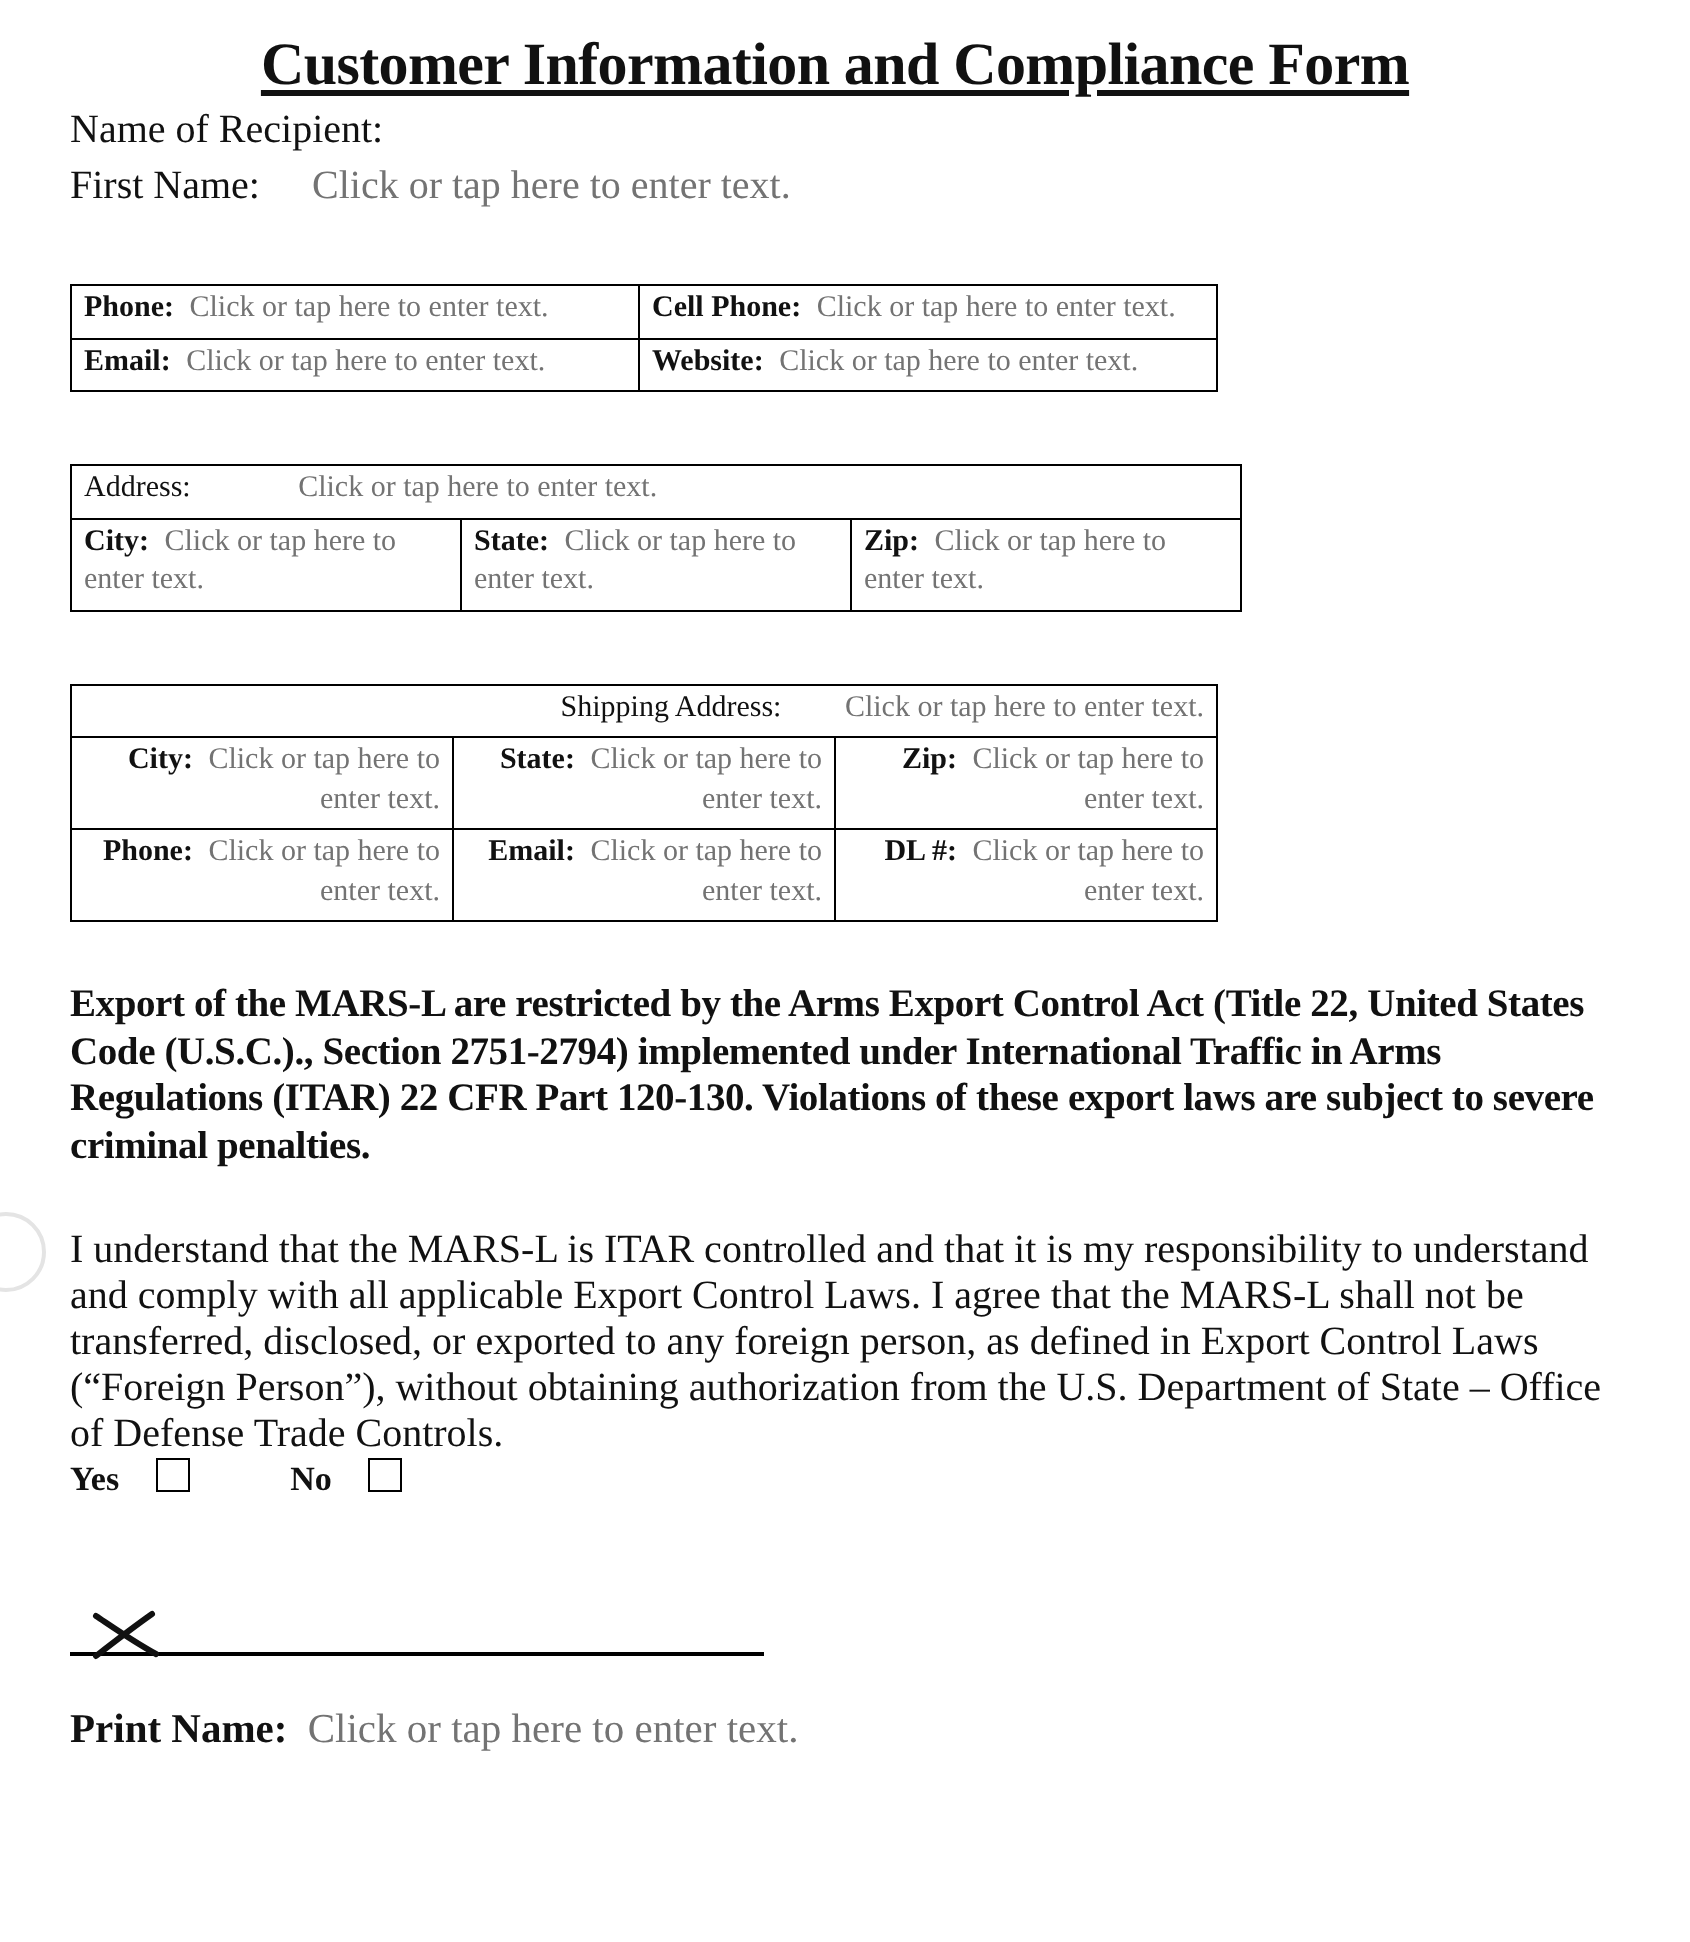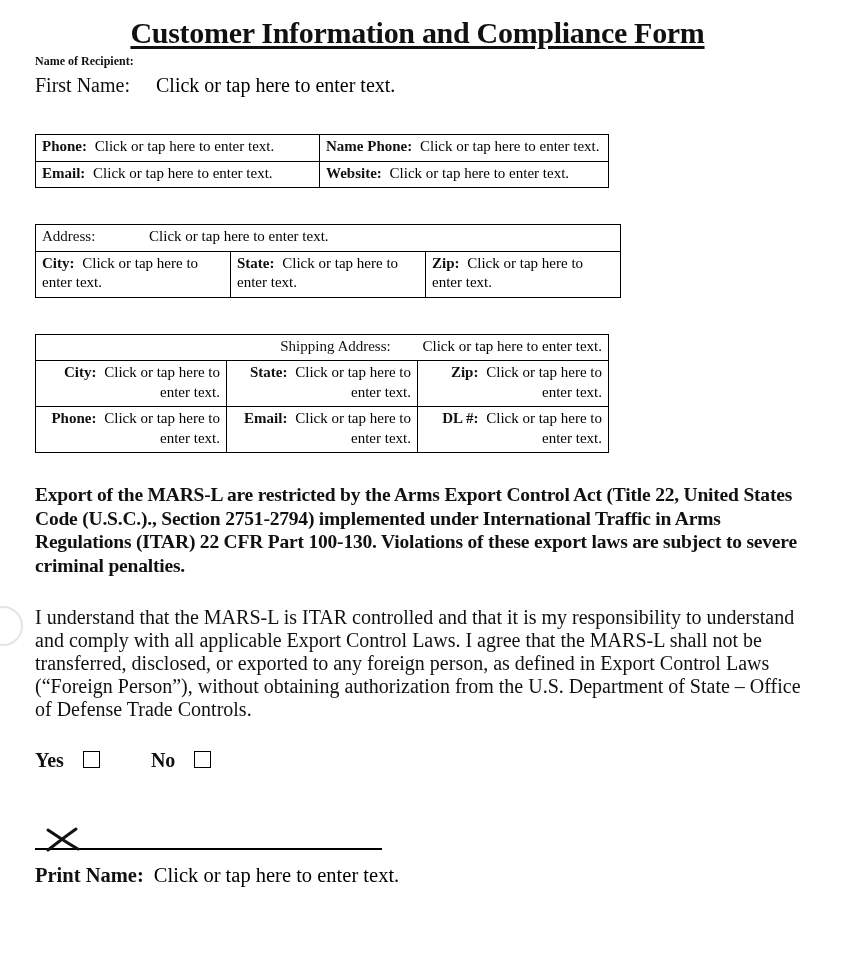--- a/index.html
+++ b/index.html
@@ -12,24 +12,24 @@
     overflow:hidden;
     box-sizing:border-box;
     padding:14px 45px 0 35px;
   }
   
   .title{
     font-size:30px;font-weight:bold;text-align:center;
     text-decoration:underline;text-decoration-thickness:2.5px;text-underline-offset:3px;
     margin:2px 0 4px 0;letter-spacing:-0.3px;
   }
-  .h2{font-size:12px;font-weight:bold;margin:0 0 3px 0;}
+  .h2{font-size:20px;font-weight:normal;margin:0 0 3px 0;}
   .field-line{font-size:20px;line-height:26px;}
   .flabel{display:inline-block;min-width:116px;}
-  .ph{color:#000000;}
+  .ph{color:#737373;}
   .ph.big{font-size:20px;}
 
   
   table.tbl{border-collapse:collapse;table-layout:fixed;font-size:15px;}
   table.tbl td{
     border:1px solid #000;
     vertical-align:top;
     padding:2px 6px 4px 6px;
     line-height:19.5px;
     box-sizing:border-box;
@@ -58,32 +58,32 @@
 
   .notice{
     font-weight:bold;font-size:19.5px;line-height:23.5px;
     width:762px;margin:30px 0 0 0;letter-spacing:-0.2px;
   }
   .ack{
     font-size:20px;line-height:23px;
     width:778px;margin:29px 0 0 0;
   }
 
-  .agree{margin-top:28px;font-size:20px;font-weight:bold;}
+  .agree{font-size:17px;font-weight:bold;}
   .agree .cbx{margin-left:14px;}
   .agree .no{margin-left:46px;}
 
   .sigwrap{margin-top:46px;}
   .sigline{
     position:relative;width:347px;height:30px;
     border-bottom:2px solid #000;
   }
   .sigx{position:absolute;left:10px;bottom:-4px;}
 
-  .printline{margin-top:14px;font-size:20.5px;}
+  .printline{margin-top:26px;font-size:20.5px;}
   .printline .plabel{font-weight:bold;margin-right:5px;}
 
   .edge-circle{
     position:absolute;left:-17px;top:606px;
     width:36px;height:36px;border-radius:50%;
     border:2px solid #e4e4e4;background:transparent;
   }
 </style>
 </head>
 <body>
@@ -100,21 +100,21 @@
   </div>
 
   <table class="tbl t1">
     <tbody>
         <tr>
       <td style="width:284px">
         <span class="lbl">Phone:</span>
         <span class="ph">Click or tap here to enter text.</span>
       </td>
       <td>
-        <span class="lbl">Name Phone:</span>
+        <span class="lbl">Cell Phone:</span>
         <span class="ph">Click or tap here to enter text.</span>
       </td>
     </tr>
     <tr>
       <td>
         <span class="lbl">Email:</span>
         <span class="ph">Click or tap here to enter text.</span>
       </td>
       <td>
         <span class="lbl">Website:</span>
@@ -182,21 +182,21 @@
       </td>
       <td>
         <span class="lbl">DL #:</span>
         <span class="ph">Click or tap here to enter text.</span>
       </td>
     </tr>
   </tbody>
     </table>
 
 
-  <p class="notice">Export of the MARS-L are restricted by the Arms Export Control Act (Title 22, United States Code (U.S.C.)., Section 2751-2794) implemented under International Traffic in Arms Regulations (ITAR) 22 CFR Part 100-130. Violations of these export laws are subject to severe criminal penalties.</p>
+  <p class="notice">Export of the MARS-L are restricted by the Arms Export Control Act (Title 22, United States Code (U.S.C.)., Section 2751-2794) implemented under International Traffic in Arms Regulations (ITAR) 22 CFR Part 120-130. Violations of these export laws are subject to severe criminal penalties.</p>
 
   <p class="ack">I understand that the MARS-L is ITAR controlled and that it is my responsibility to understand and comply with all applicable Export Control Laws. I agree that the MARS-L shall not be transferred, disclosed, or exported to any foreign person, as defined in Export Control Laws (“Foreign Person”), without obtaining authorization from the U.S. Department of State – Office of Defense Trade Controls.</p>
 
   <div class="agree">
     <span>Yes</span>
     <span class="cbx"></span>
     <span class="no">No</span>
     <span class="cbx"></span>
   </div>
 

